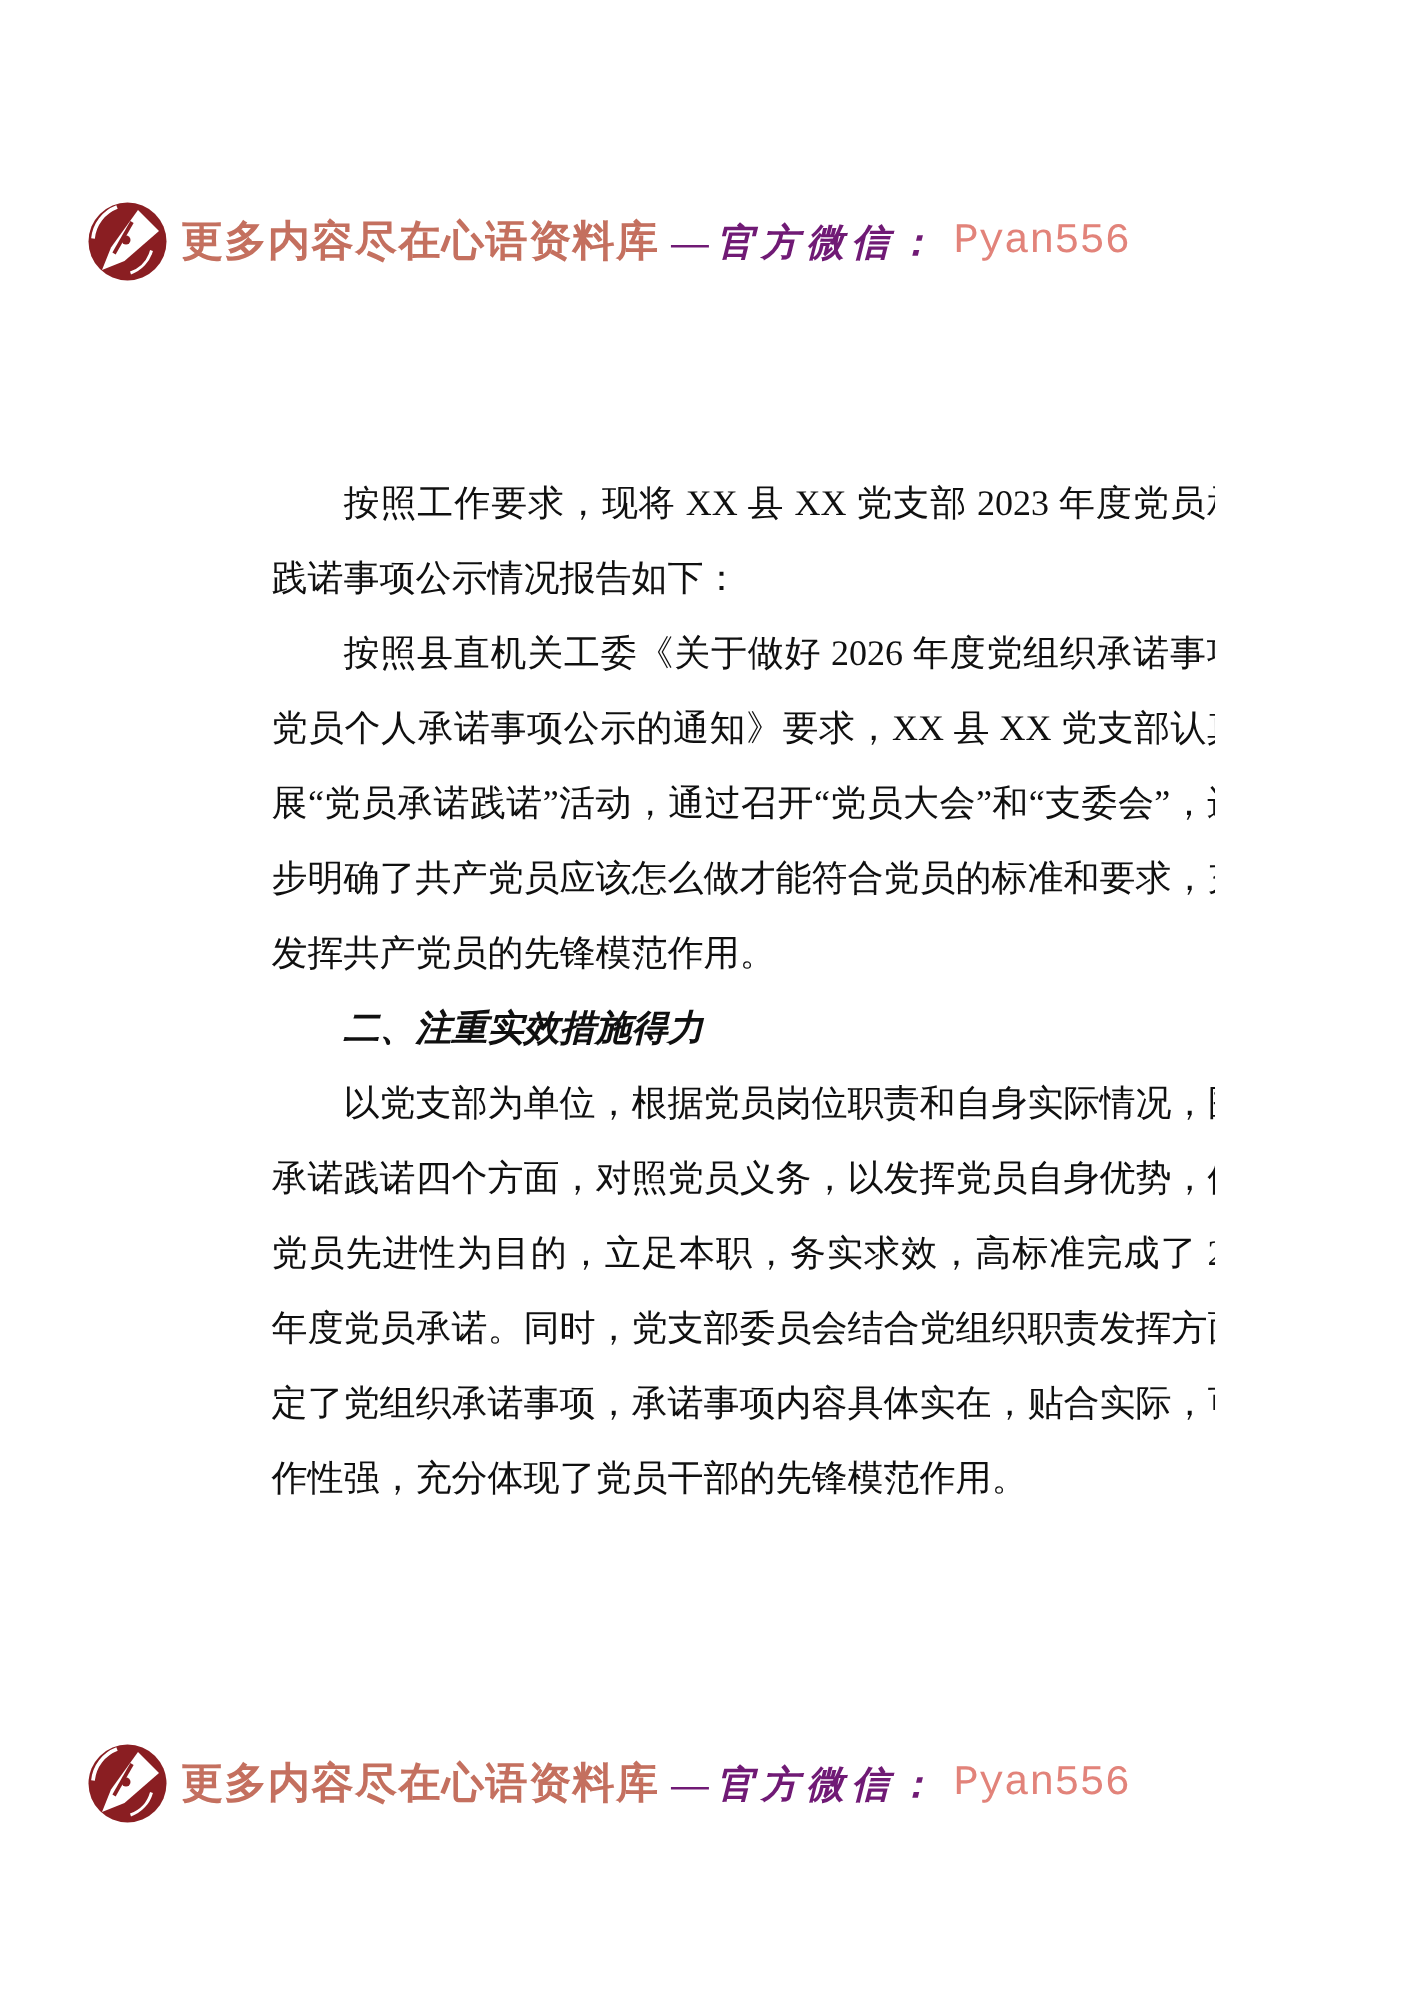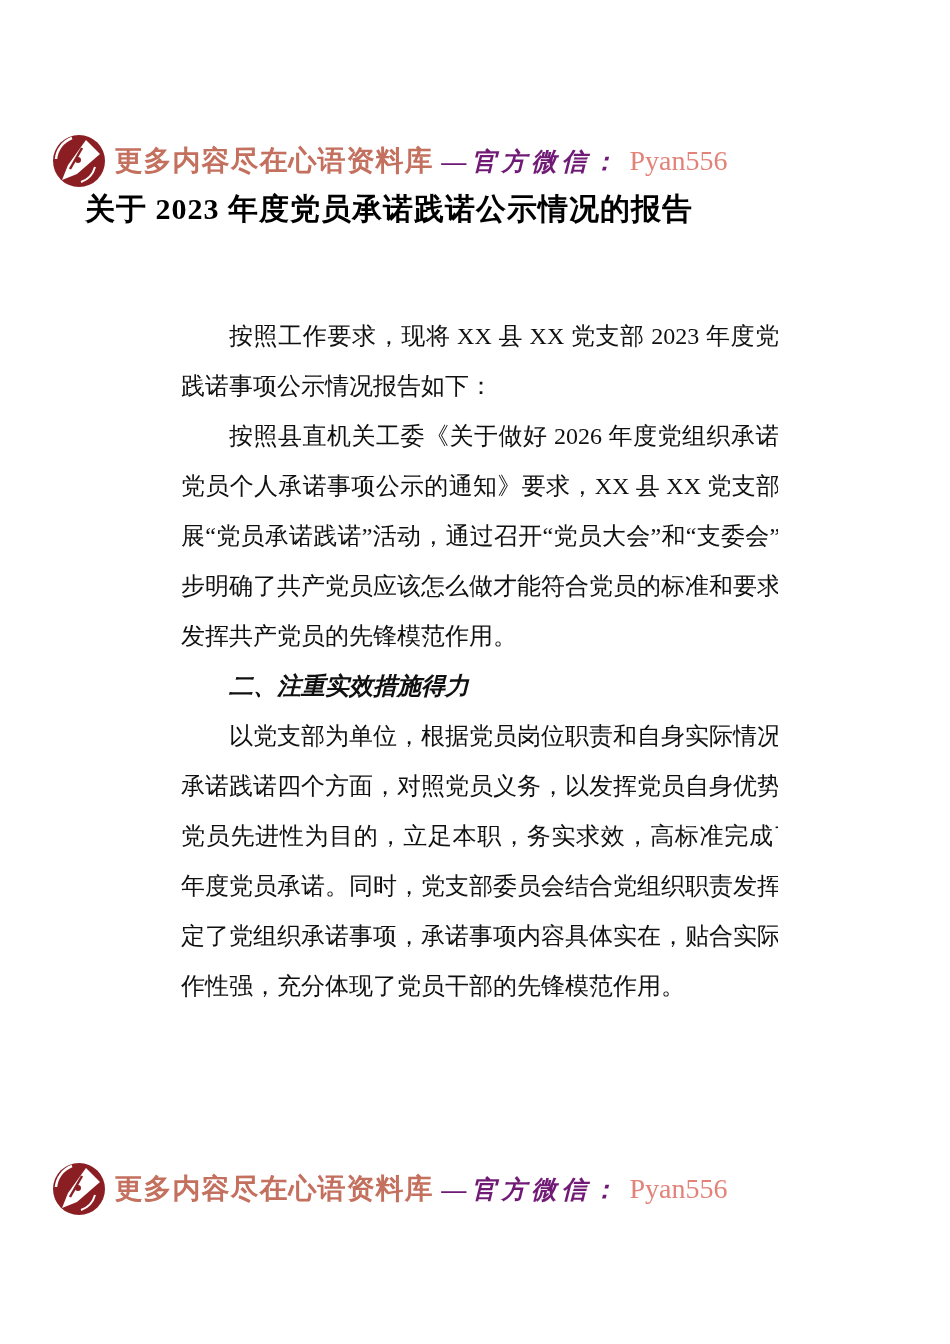--- a/index.html
+++ b/index.html
@@ -5,20 +5,21 @@
   html, body { margin: 0; padding: 0; background: #ffffff; }
 
   .page {
     position: relative;
     width: 778px;
     height: 1344px;
     background: #ffffff;
     overflow: hidden;
     font-family: "Liberation Serif", "DejaVu Serif", serif;
     color: #000000;
+    padding-left: 32px;
   }
 
   
   .watermark {
     position: absolute;
     left: 0;
     width: 100%;
     display: flex;
     justify-content: center;
     align-items: center;
@@ -42,21 +43,21 @@
     font-weight: 600;
     font-style: italic;
     color: #701a75;
     letter-spacing: 5px;
     font-family: "Liberation Serif", "DejaVu Serif", serif;
   }
   .wm-id {
     font-size: 28px;
     font-weight: 400;
     color: #e2837a;
-    font-family: Liberation Serif, serif;
+    font-family: Liberation Mono, monospace;
   }
 
   
   .doc-title {
     position: absolute;
     top: 189px;
     left: 0;
     width: 100%;
     margin: 0;
     text-align: center;
@@ -105,21 +106,20 @@
       <path d="M44 34 A22 22 0 0 1 30 49" stroke="#ffffff" stroke-width="2" fill="none"></path>
       <polygon points="35,7 49,21 26,41 11,47 17,32" fill="#ffffff"></polygon>
       <line x1="31" y1="15" x2="19" y2="36" stroke="#8a1e22" stroke-width="2.5"></line>
       <circle cx="27" cy="27" r="3" fill="#8a1e22"></circle>
     </svg>
     <span class="wm-brand">更多内容尽在心语资料库</span>
       <span class="wm-label">—官方微信：</span>
       <span class="wm-id">Pyan556</span>
   </div>
 
-  <h1 class="doc-title">关于 2023 年度党员承诺践诺公示情况的报告</h1>
 
   <div class="doc-body">
     <p class="para-body">按照工作要求，现将 XX 县 XX 党支部 2023 年度党员承诺践诺事项公示情况报告如下：</p>
     <p class="para-body">按照县直机关工委《关于做好 2026 年度党组织承诺事项和党员个人承诺事项公示的通知》要求，XX 县 XX 党支部认真开展“党员承诺践诺”活动，通过召开“党员大会”和“支委会”，进一步明确了共产党员应该怎么做才能符合党员的标准和要求，充分发挥共产党员的先锋模范作用。</p>
     <p class="para-heading-serif">二、注重实效措施得力</p>
     <p class="para-body">以党支部为单位，根据党员岗位职责和自身实际情况，围绕承诺践诺四个方面，对照党员义务，以发挥党员自身优势，体现党员先进性为目的，立足本职，务实求效，高标准完成了 2023 年度党员承诺。同时，党支部委员会结合党组织职责发挥方面制定了党组织承诺事项，承诺事项内容具体实在，贴合实际，可操作性强，充分体现了党员干部的先锋模范作用。</p>
   </div>
 
   <div class="watermark wm-bottom">
     <svg class="wm-logo" viewBox="0 0 56 56" aria-hidden="true">

